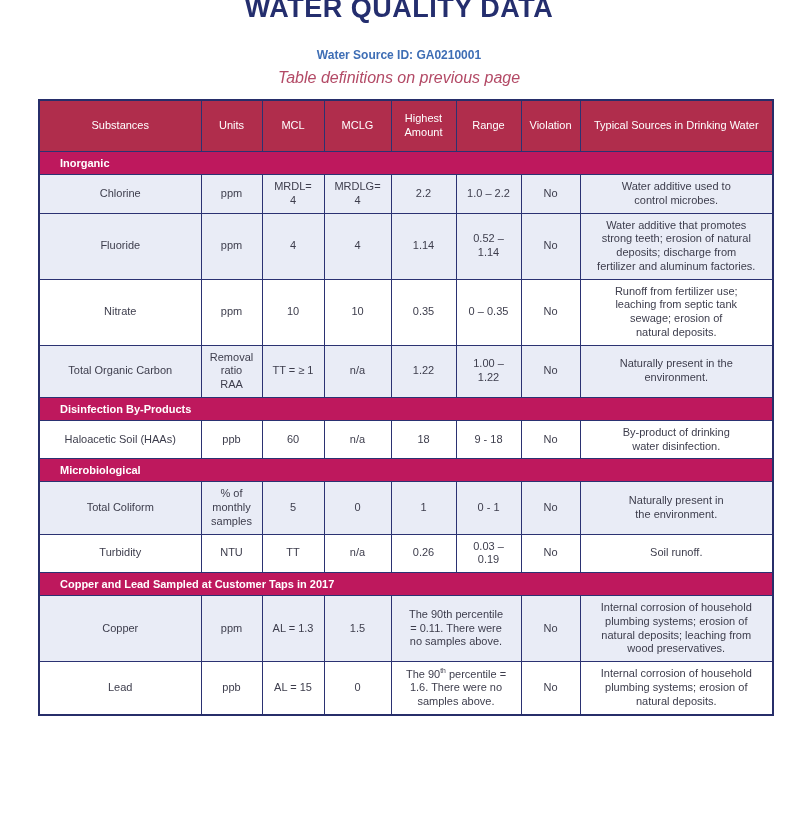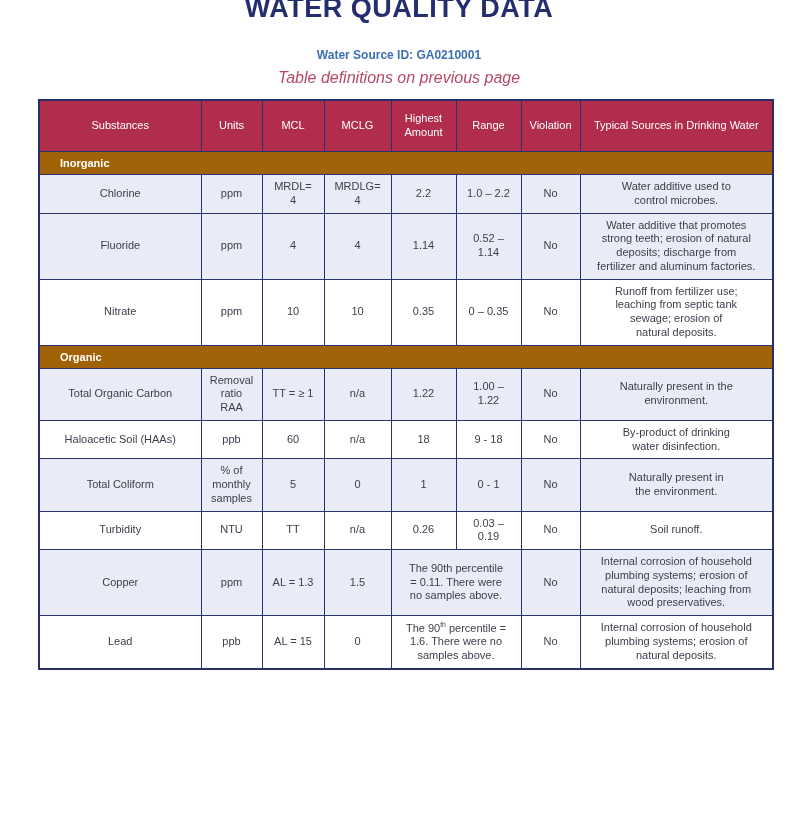--- a/index.html
+++ b/index.html
@@ -54,21 +54,21 @@
     color: #ffffff;
     font-weight: 400;
     font-size: 11px;
     line-height: 1.25;
     height: 46px;
     padding: 2px 3px;
     text-align: center;
     vertical-align: middle;
   }
   tr.section-row th {
-    background: #a16207;
+    background: #be185d;
     color: #ffffff;
     text-align: left;
     font-size: 11px;
     font-weight: bold;
     padding: 5px 4px 5px 20px;
   }
   table.wq td {
     font-size: 11px;
     color: #3d3d4c;
     text-align: center;
@@ -149,47 +149,50 @@
           <td>10</td>
           <td>10</td>
           <td>0.35</td>
           <td>0 – 0.35</td>
           <td>No</td>
           <td>Runoff from fertilizer use;
 leaching from septic tank
 sewage; erosion of
 natural deposits.</td>
         </tr>
-        <tr class="section-row">
-          <th colspan="8">Organic</th>
-        </tr>
         <tr class="shaded">
           <td>Total Organic Carbon</td>
           <td>Removal
 ratio
 RAA</td>
           <td>TT = ≥ 1</td>
           <td>n/a</td>
           <td>1.22</td>
           <td>1.00 –
 1.22</td>
           <td>No</td>
           <td>Naturally present in the
 environment.</td>
         </tr>
+        <tr class="section-row">
+          <th colspan="8">Disinfection By-Products</th>
+        </tr>
         <tr>
           <td>Haloacetic Soil (HAAs)</td>
           <td>ppb</td>
           <td>60</td>
           <td>n/a</td>
           <td>18</td>
           <td>9 - 18</td>
           <td>No</td>
           <td>By-product of drinking
 water disinfection.</td>
+        </tr>
+        <tr class="section-row">
+          <th colspan="8">Microbiological</th>
         </tr>
         <tr class="shaded">
           <td>Total Coliform</td>
           <td>% of
 monthly
 samples</td>
           <td>5</td>
           <td>0</td>
           <td>1</td>
           <td>0 - 1</td>
@@ -201,20 +204,23 @@
           <td>Turbidity</td>
           <td>NTU</td>
           <td>TT</td>
           <td>n/a</td>
           <td>0.26</td>
           <td>0.03 –
 0.19</td>
           <td>No</td>
           <td>Soil runoff.</td>
         </tr>
+        <tr class="section-row">
+          <th colspan="8">Copper and Lead Sampled at Customer Taps in 2017</th>
+        </tr>
         <tr class="shaded">
           <td>Copper</td>
           <td>ppm</td>
           <td>AL = 1.3</td>
           <td>1.5</td>
           <td colspan="2">The 90th percentile
 = 0.11. There were
 no samples above.</td>
           <td>No</td>
           <td>Internal corrosion of household

